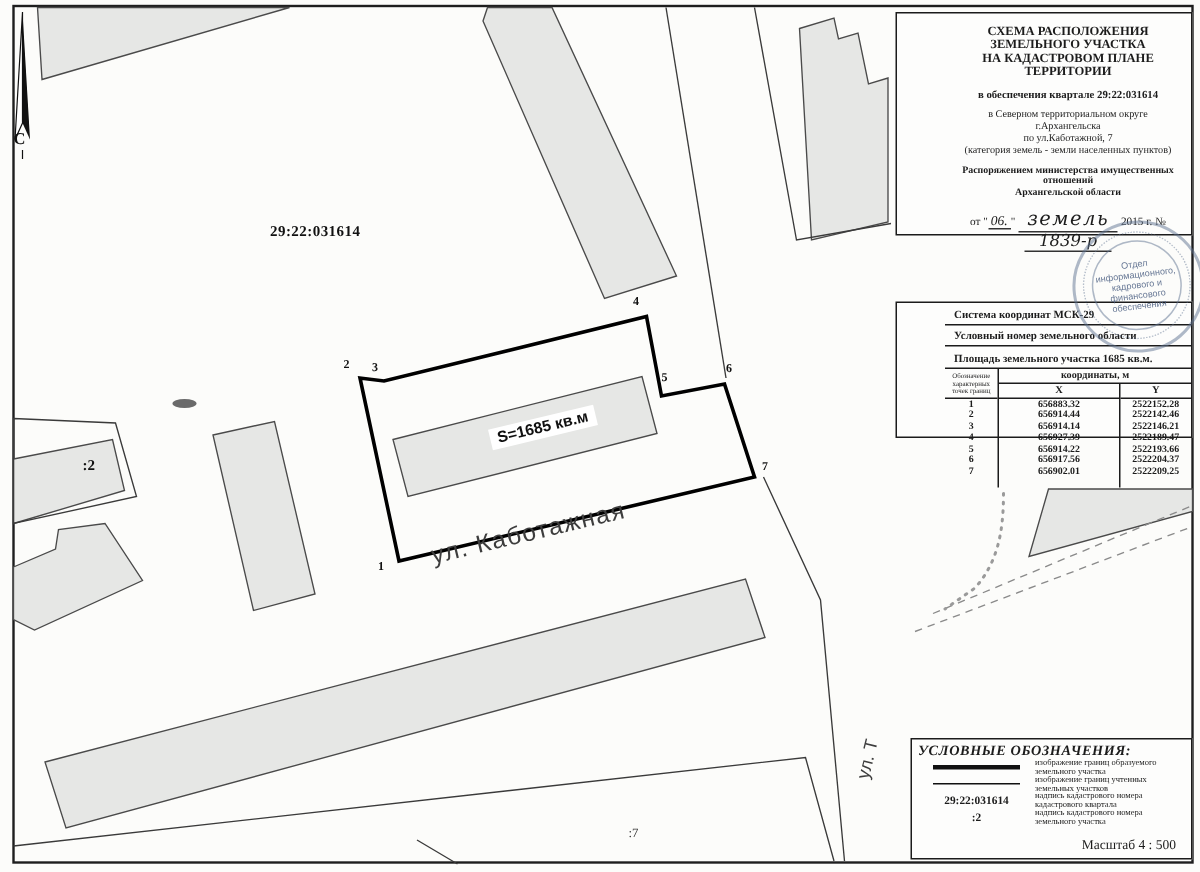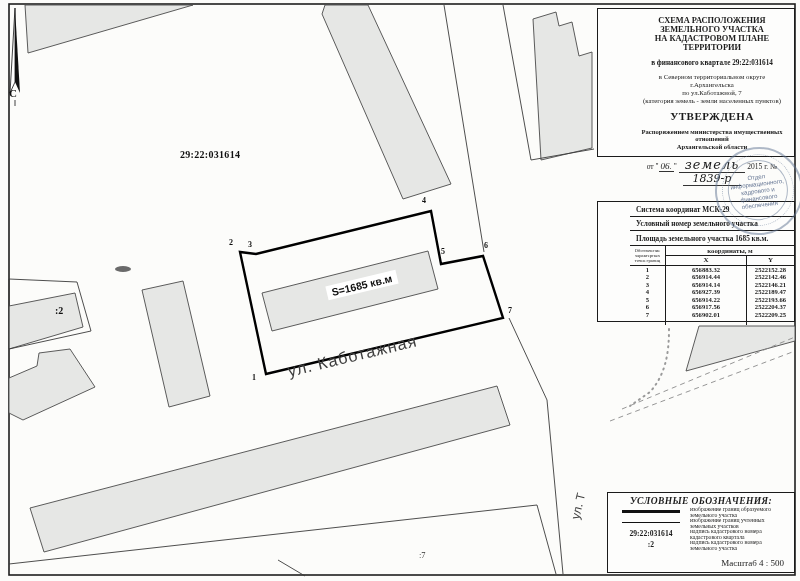--- a/index.html
+++ b/index.html
@@ -60,35 +60,35 @@
     border:1.4px dotted rgba(95,115,145,.45);
   }
   #stamp .inner{
     position:absolute;left:11px;top:11px;width:58px;height:58px;border-radius:50%;
     border:1.2px solid rgba(95,115,145,.50);
     display:flex;flex-direction:column;justify-content:center;text-align:center;
   }
   #stamp .inner div{font:6.1px "Liberation Sans",sans-serif;color:rgba(75,95,130,.85);line-height:7px;}
 
   
-  #coords-table{left:597px;top:201px;width:198px;height:121px;}
+  #coords-table{left:597px;top:201px;width:198px;height:91px;}
   #coords-table .hrow{border-bottom:1px solid #1b1b1b;font:bold 7.3px "Liberation Serif",serif;
      padding:2.5px 0 2px 6px;}
   #coords-table .grid{display:flex;height:79px;}
   #coords-table .c0{width:36px;border-right:1px solid #1b1b1b;box-sizing:border-box;}
   #coords-table .c1{width:81px;border-right:1px solid #1b1b1b;box-sizing:border-box;}
   #coords-table .c2{flex:1;}
   .coordhead{font:bold 6.8px "Liberation Serif",serif;text-align:center;border-bottom:1px solid #1b1b1b;padding:1px 0;}
   .pointhead{font:4.6px "Liberation Serif",serif;text-align:center;padding:2px 1px;line-height:5px;border-bottom:1px solid #1b1b1b;}
   .xyhead{font:bold 7px "Liberation Serif",serif;text-align:center;border-bottom:1px solid #1b1b1b;padding:0 0 1px;}
   .dcell{font:bold 6.6px "Liberation Serif",serif;text-align:center;line-height:7.6px;}
 
   
   #legend{left:607px;top:492px;width:188px;height:81px;padding:3px 4px;}
-  #legend .ltitle{font:bold italic 9.5px "Liberation Serif",serif;font-style:italic;text-align:center;letter-spacing:.4px;}
+  #legend .ltitle{font:bold italic 9.5px "Liberation Serif",serif;font-style:italic;letter-spacing:.4px;}
   .litem{display:flex;align-items:center;height:11px;}
   .lsym{width:78px;display:flex;justify-content:center;align-items:center;flex:none;}
   .lline-thick{width:58px;height:2.6px;background:#111;}
   .lline-thin{width:58px;height:1.2px;background:#111;}
   .lsym-text{font:bold 7.6px "Liberation Serif",serif;}
   .ltext{font:5.7px "Liberation Serif",serif;color:#222;}
   .scale{position:absolute;right:10px;bottom:4px;font:9px "Liberation Serif",serif;}
 </style>
 </head>
 <body>
@@ -147,26 +147,25 @@
 <span class="vertex" style="left:229px;top:238px;">2</span>
 <span class="vertex" style="left:248px;top:240px;">3</span>
 <span class="vertex" style="left:422px;top:196px;">4</span>
 <span class="vertex" style="left:441px;top:247px;">5</span>
 <span class="vertex" style="left:484px;top:241px;">6</span>
 <span class="vertex" style="left:508px;top:306px;">7</span>
 
 <div class="box" id="title-block">
   <div class="t1">СХЕМА РАСПОЛОЖЕНИЯ ЗЕМЕЛЬНОГО УЧАСТКА</div>
   <div class="t2">НА КАДАСТРОВОМ ПЛАНЕ ТЕРРИТОРИИ</div>
-  <div class="t3">в финансового квартале 29:22:031614</div>
+  <div class="t3">в обеспечения квартале 29:22:031614</div>
   <div class="t4">в Северном территориальном округе</div>
   <div class="t5">г.Архангельска</div>
   <div class="t6">по ул.Каботажной, 7</div>
   <div class="t7">(категория земель - земли населенных пунктов)</div>
-  <div class="t8">УТВЕРЖДЕНА</div>
   <div class="t9">Распоряжением министерства имущественных отношений</div>
   <div class="t10">Архангельской области</div>
   <div class="dateline">
     <span>от "</span><span class="hand hand-day">06.</span><span>"</span>
     <span class="hand hand-month">земель</span>
     <span>2015 г. №</span>
     <span class="hand hand-num">1839-р</span>
   </div>
 </div>
 
@@ -176,21 +175,21 @@
     <div>Отдел</div>
     <div>информационного,</div>
     <div>кадрового и</div>
     <div>финансового</div>
     <div>обеспечения</div>
   </div>
 </div>
 
 <div class="box" id="coords-table">
   <div class="hrow">Система координат МСК-29</div>
-  <div class="hrow">Условный номер земельного участка</div>
+  <div class="hrow">Условный номер земельного области</div>
   <div class="hrow">Площадь земельного участка 1685 кв.м.</div>
   <div class="grid">
     <div class="c0">
       <div class="pointhead">Обозначение характерных точек границ</div>
       <div class="dcell">1</div>
       <div class="dcell">2</div>
       <div class="dcell">3</div>
       <div class="dcell">4</div>
       <div class="dcell">5</div>
       <div class="dcell">6</div>

